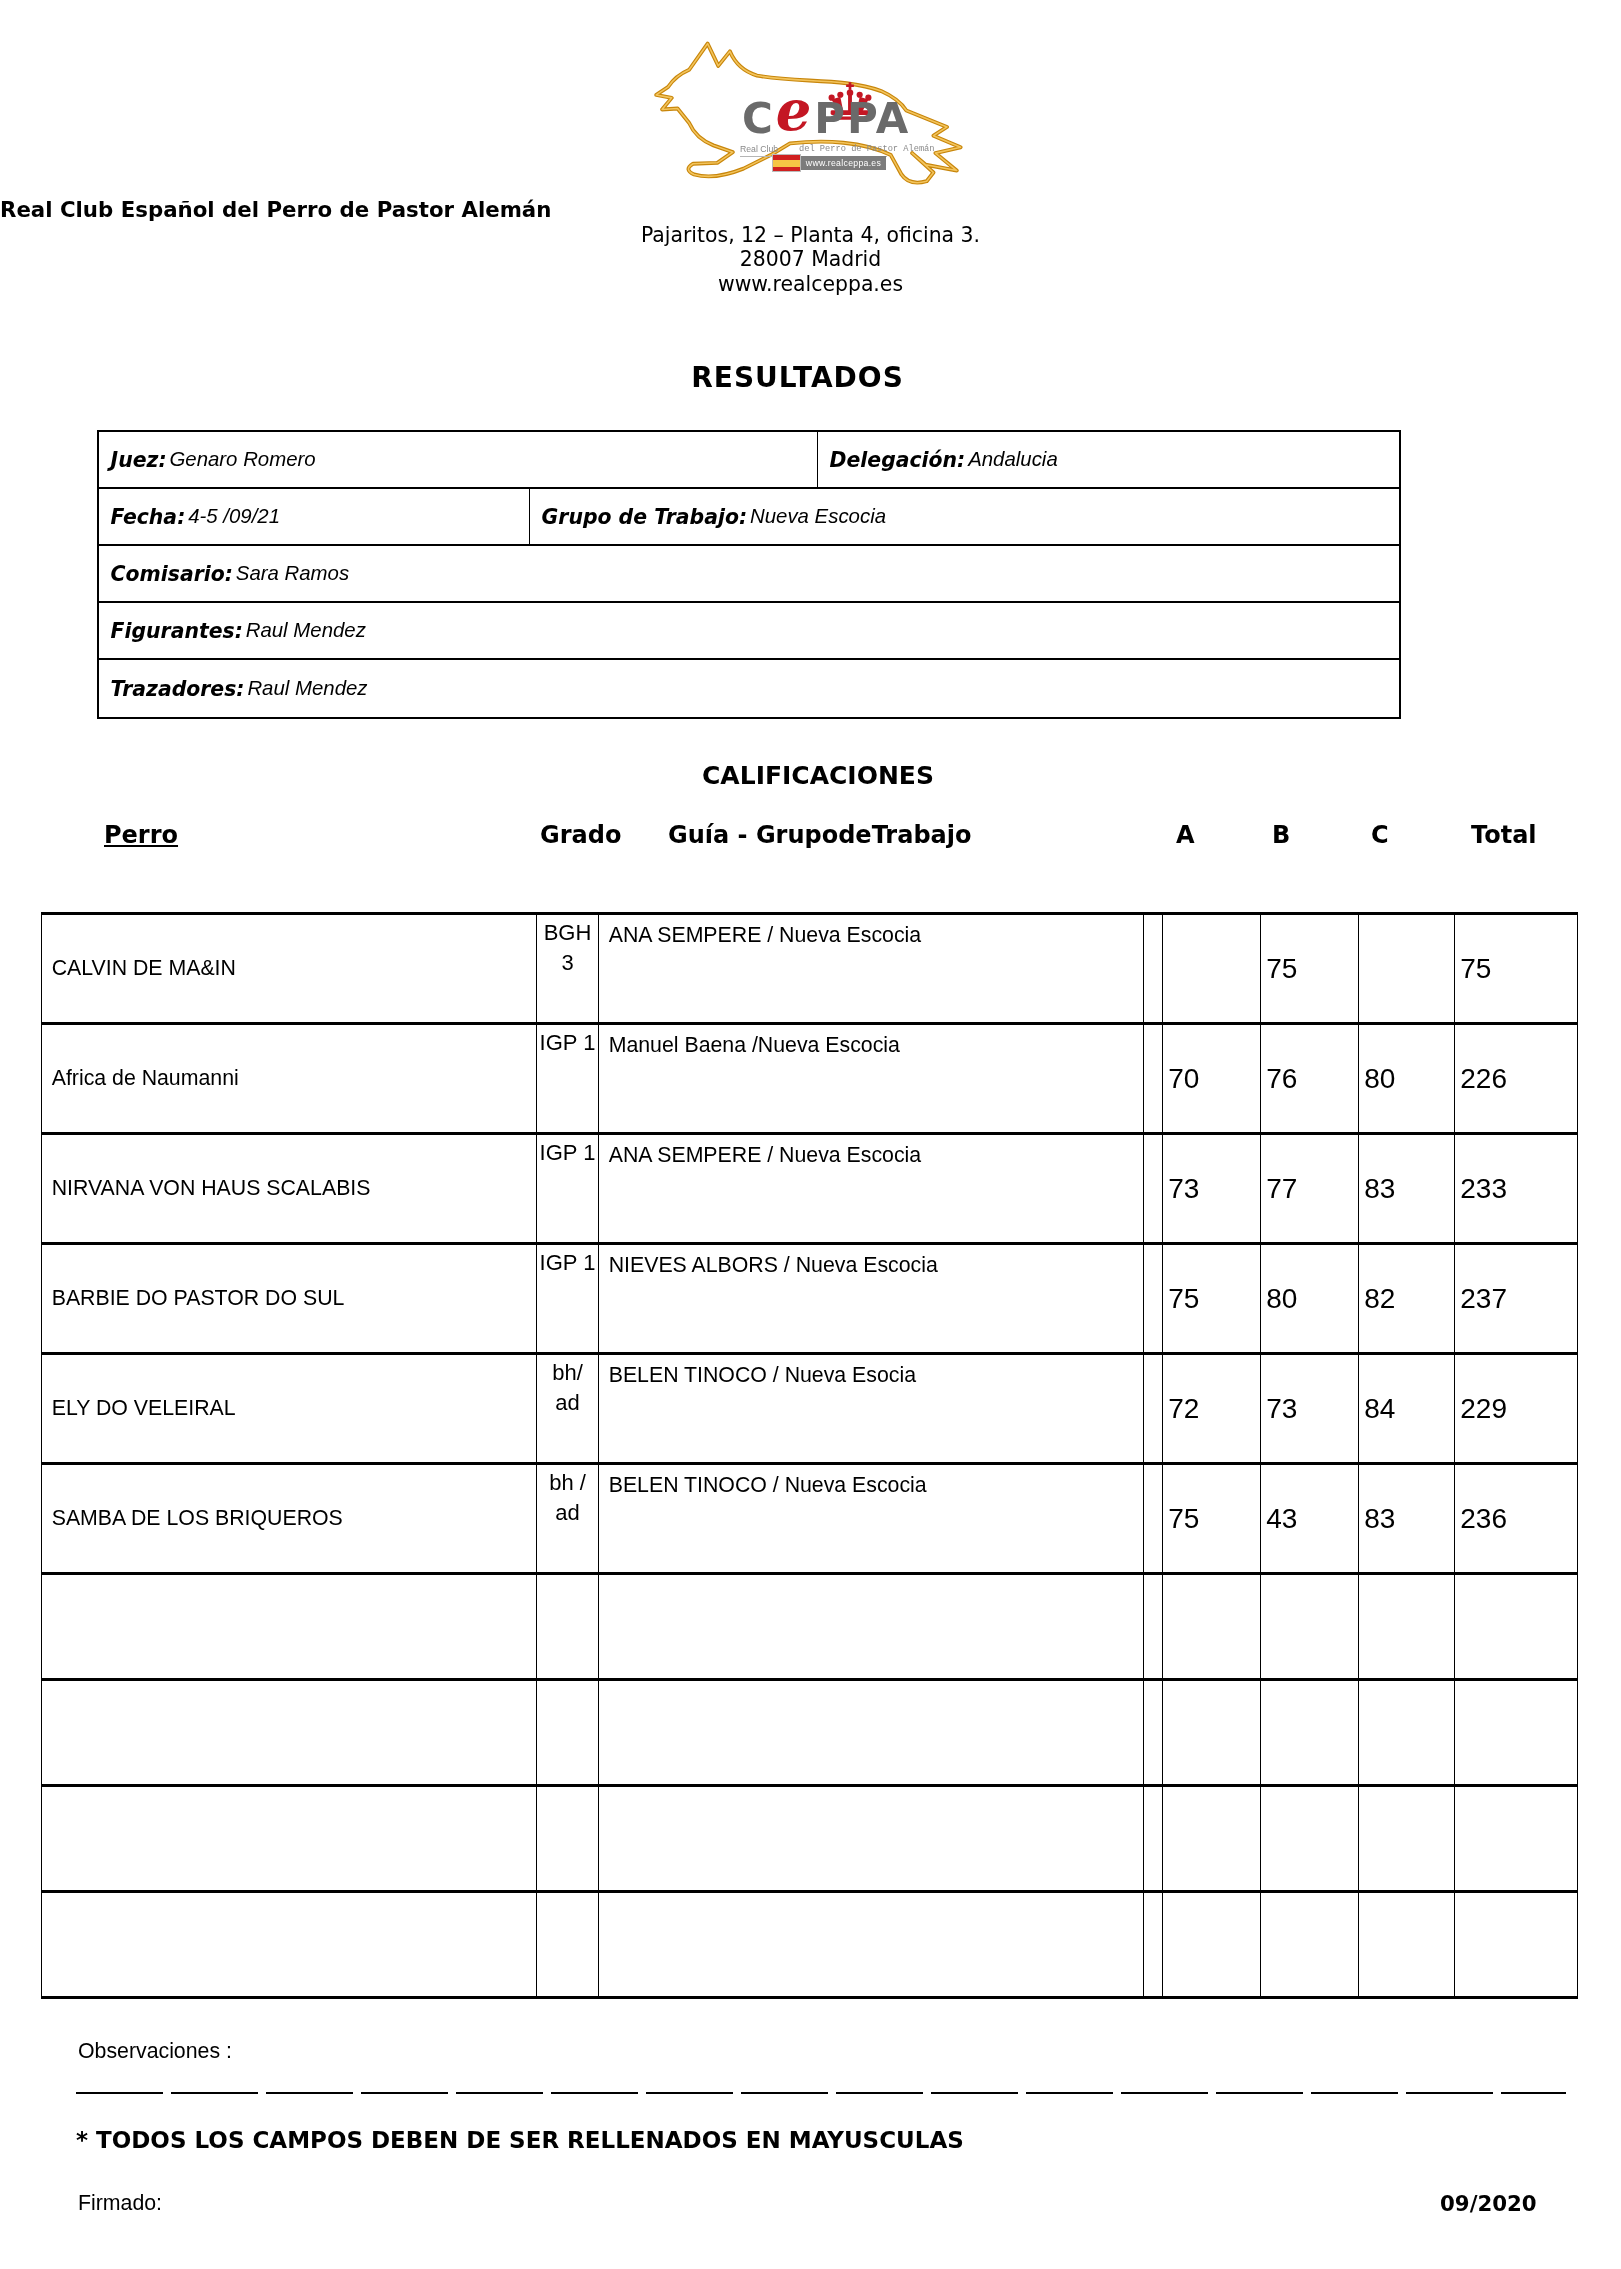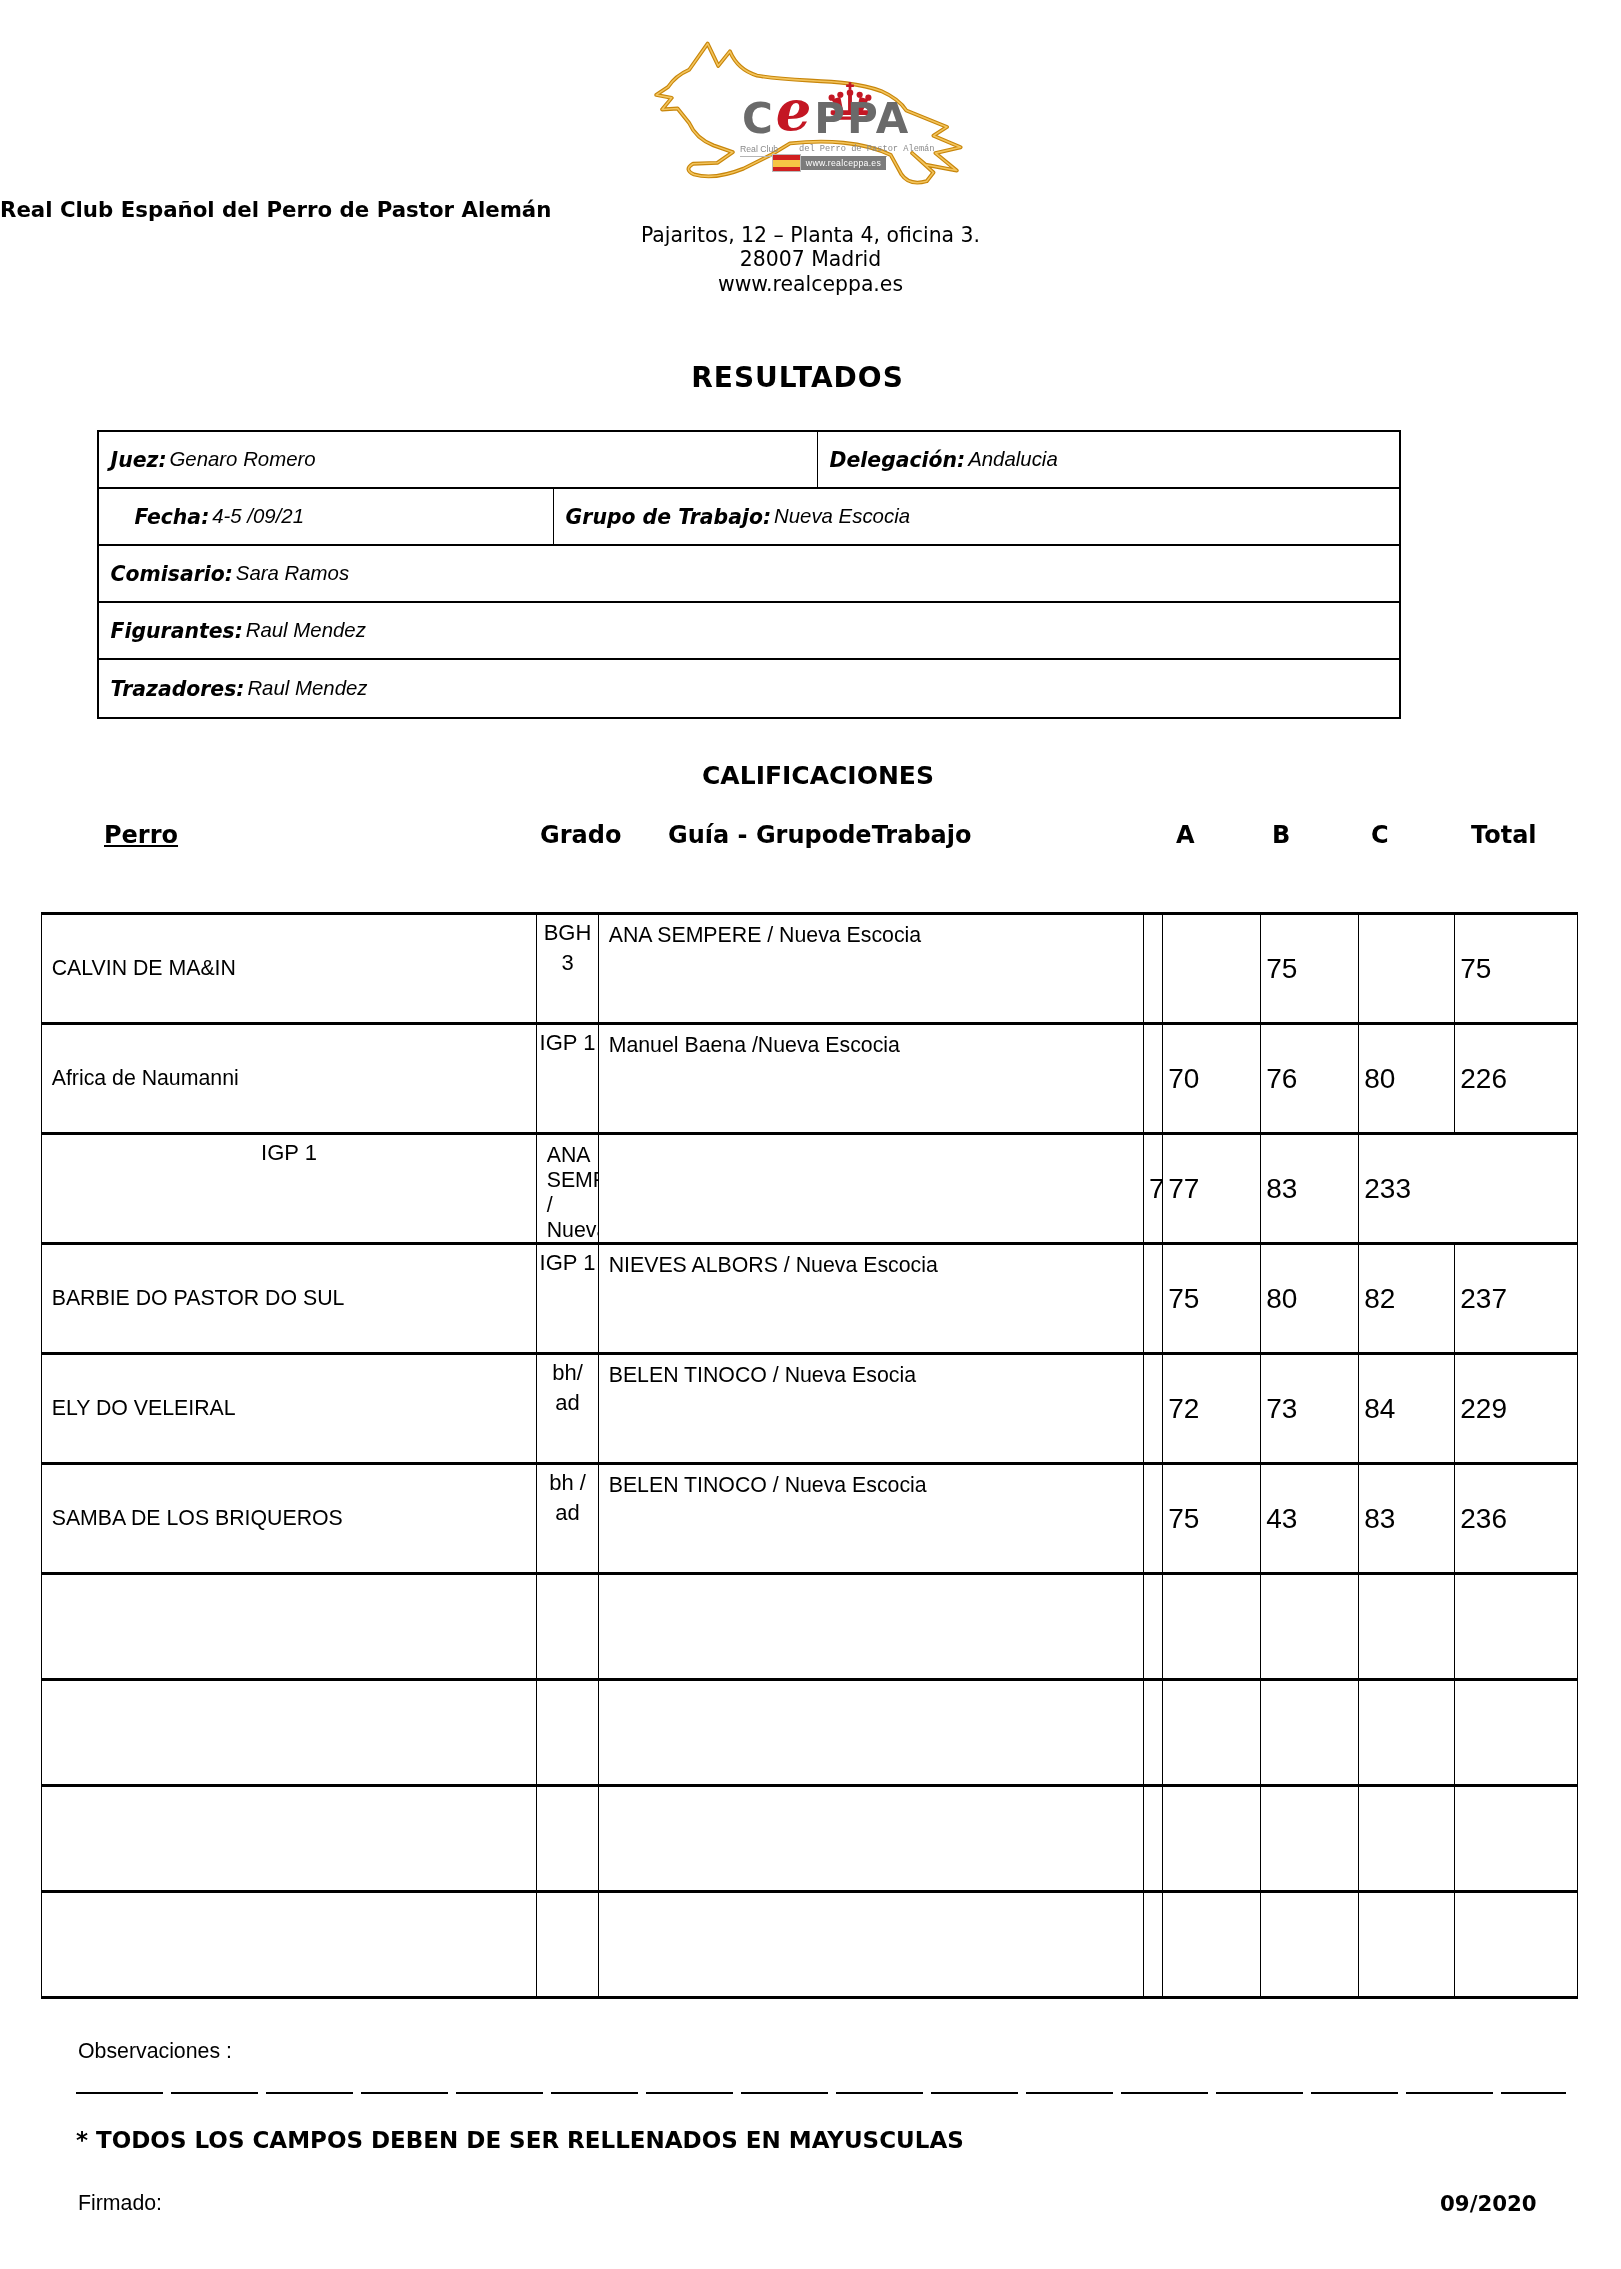--- a/index.html
+++ b/index.html
@@ -35,21 +35,21 @@
 
   
   .info{left:97px;top:430px;width:1304px;border:2.9px solid #000;box-sizing:border-box;font-style:italic;}
   .info .irow{display:flex;height:57px;border-bottom:2.9px solid #000;box-sizing:border-box;}
   .info .irow:last-child{border-bottom:none;}
   .info .icell{display:flex;align-items:center;padding-left:11.6px;box-sizing:border-box;
                font-size:20.4px;white-space:nowrap;}
   .info .icell .lbl{font-family:"DejaVu Sans",sans-serif;font-weight:bold;margin-right:2.9px;}
   .info .split{border-left:1.9px solid #000;}
   .w-juez{width:718px;}
-  .w-fecha{width:430px;margin-left:24px;}
+  .w-fecha{width:430px;}
   .grow{flex:1;}
 
   
   .title-cal{left:702px;top:761px;font-size:25px;}
   .colhead{top:821px;font-size:24px;}
 
   .maintable{left:41px;top:912px;width:1537px;border-top:3.9px solid #000;
              border-left:1.9px solid #000;border-right:1.9px solid #000;box-sizing:border-box;}
   .mrow{display:grid;grid-template-columns:495px 62px 545px 19.4px 98px 98px 96px 119px;
         border-bottom:3.9px solid #000;box-sizing:border-box;}
@@ -221,20 +221,23 @@
           <span>76</span>
         </div>
         <div class="mcell c-score">
           <span>80</span>
         </div>
         <div class="mcell c-score">
           <span>226</span>
         </div>
       </div>
       <div class="mrow data">
+        <div class="mcell c-perro">
+          <span>NIRVANA VON HAUS SCALABIS</span>
+        </div>
         <div class="mcell c-grado"><span>IGP 1</span></div>
         <div class="mcell c-guia"><span>ANA SEMPERE / Nueva Escocia</span></div>
         <div class="mcell"></div>
         <div class="mcell c-score">
           <span>73</span>
         </div>
         <div class="mcell c-score">
           <span>77</span>
         </div>
         <div class="mcell c-score">

